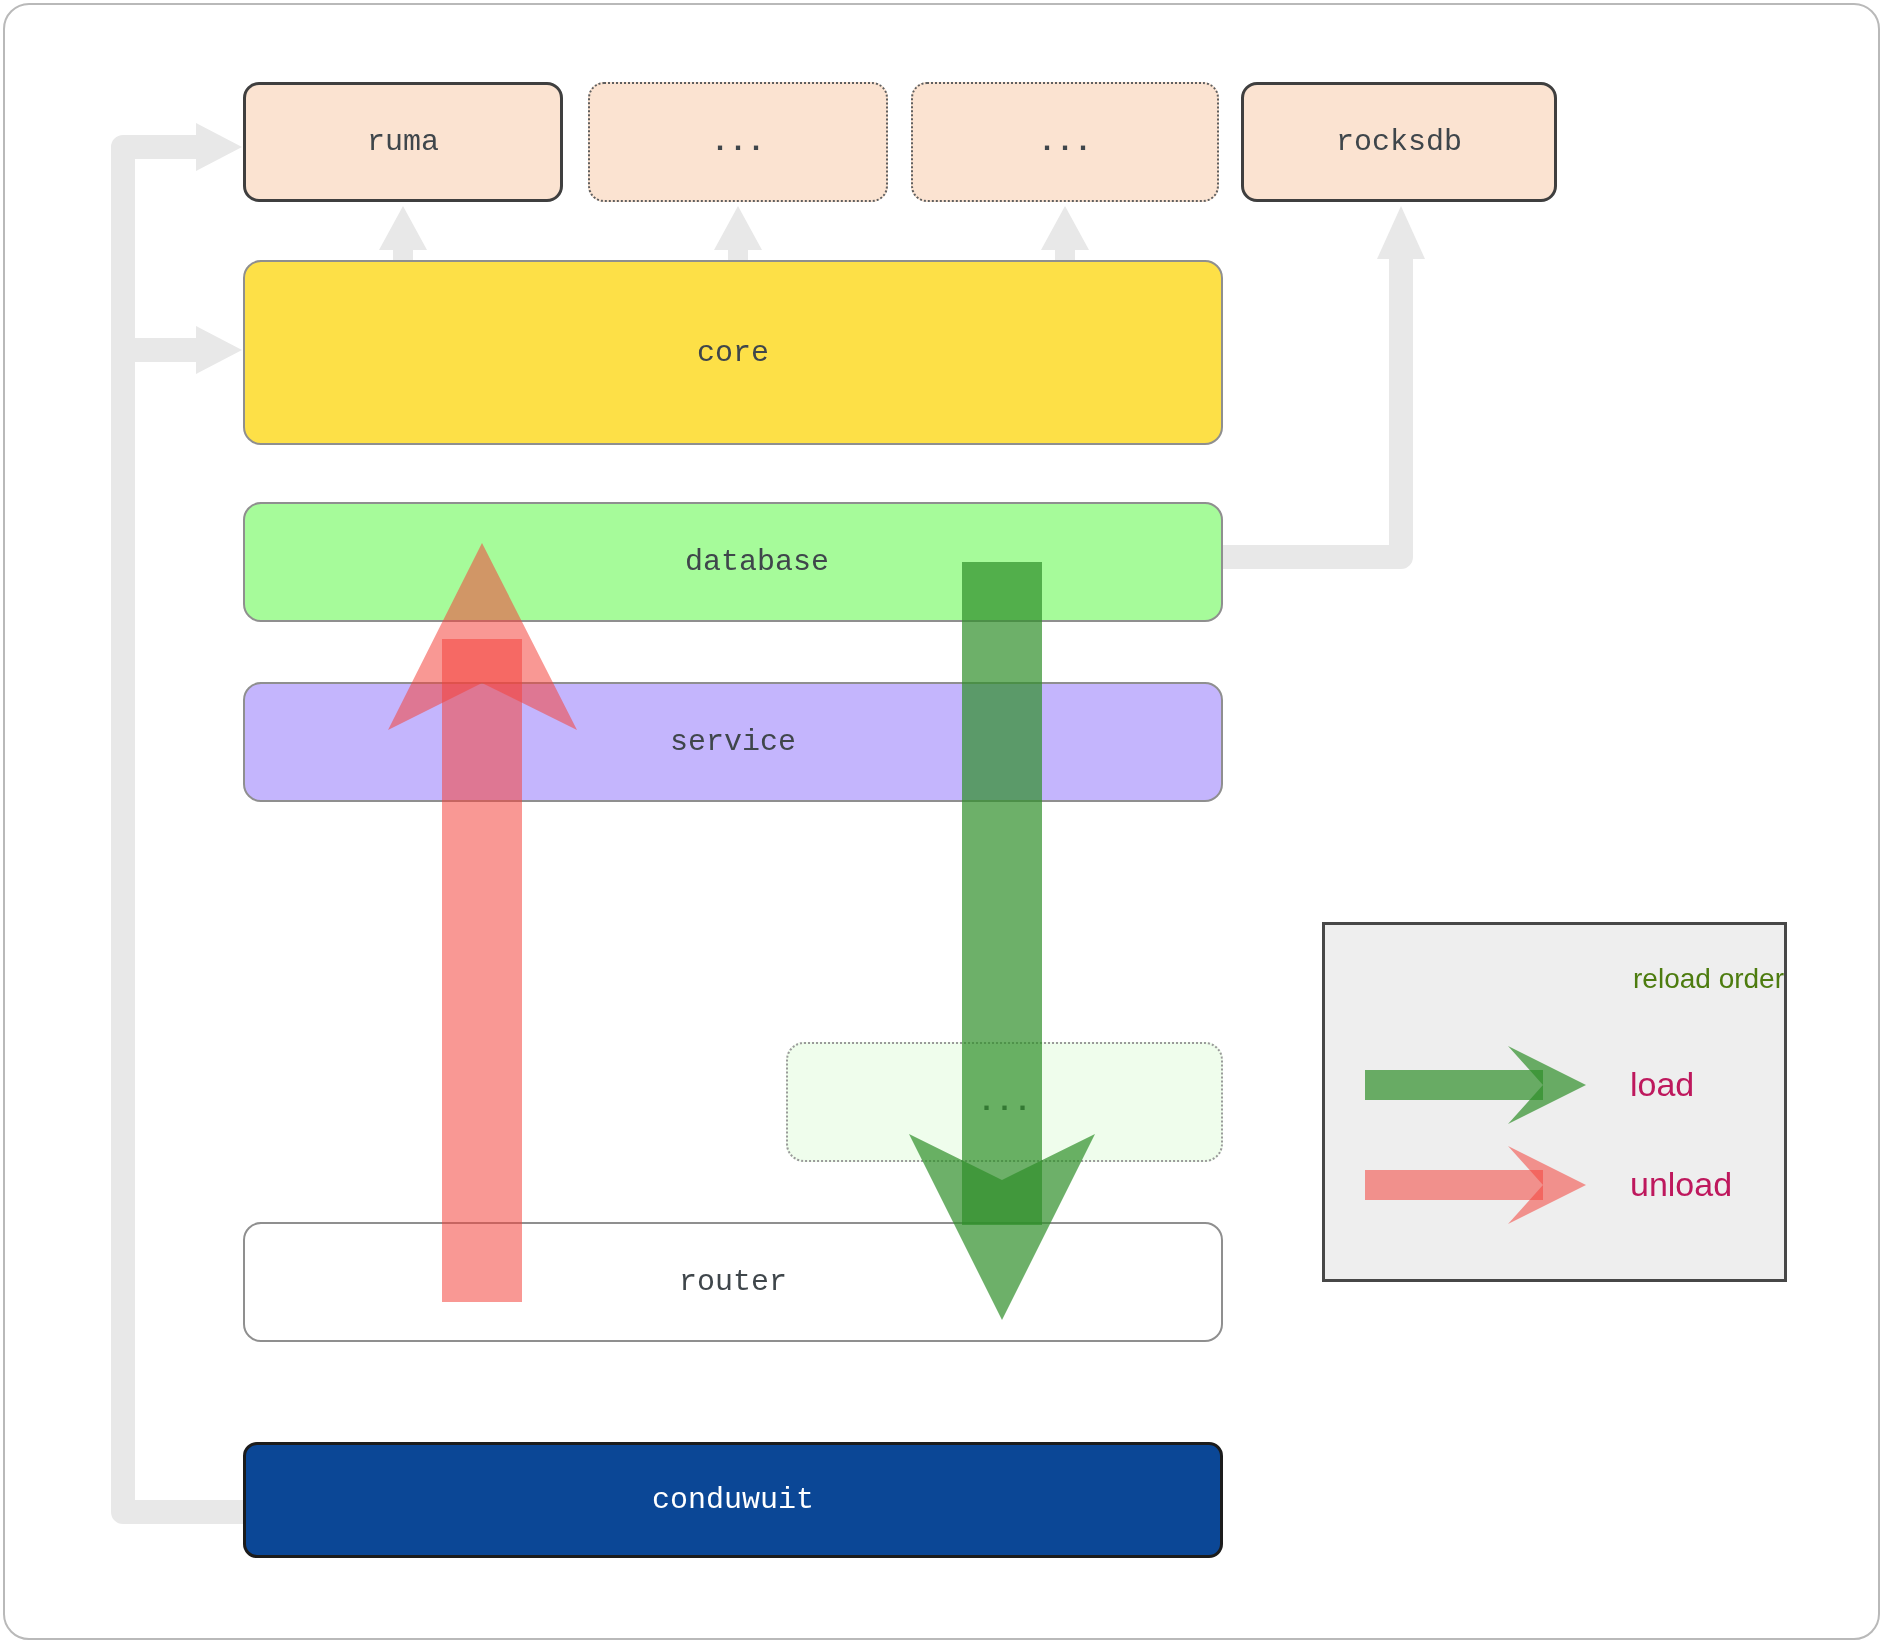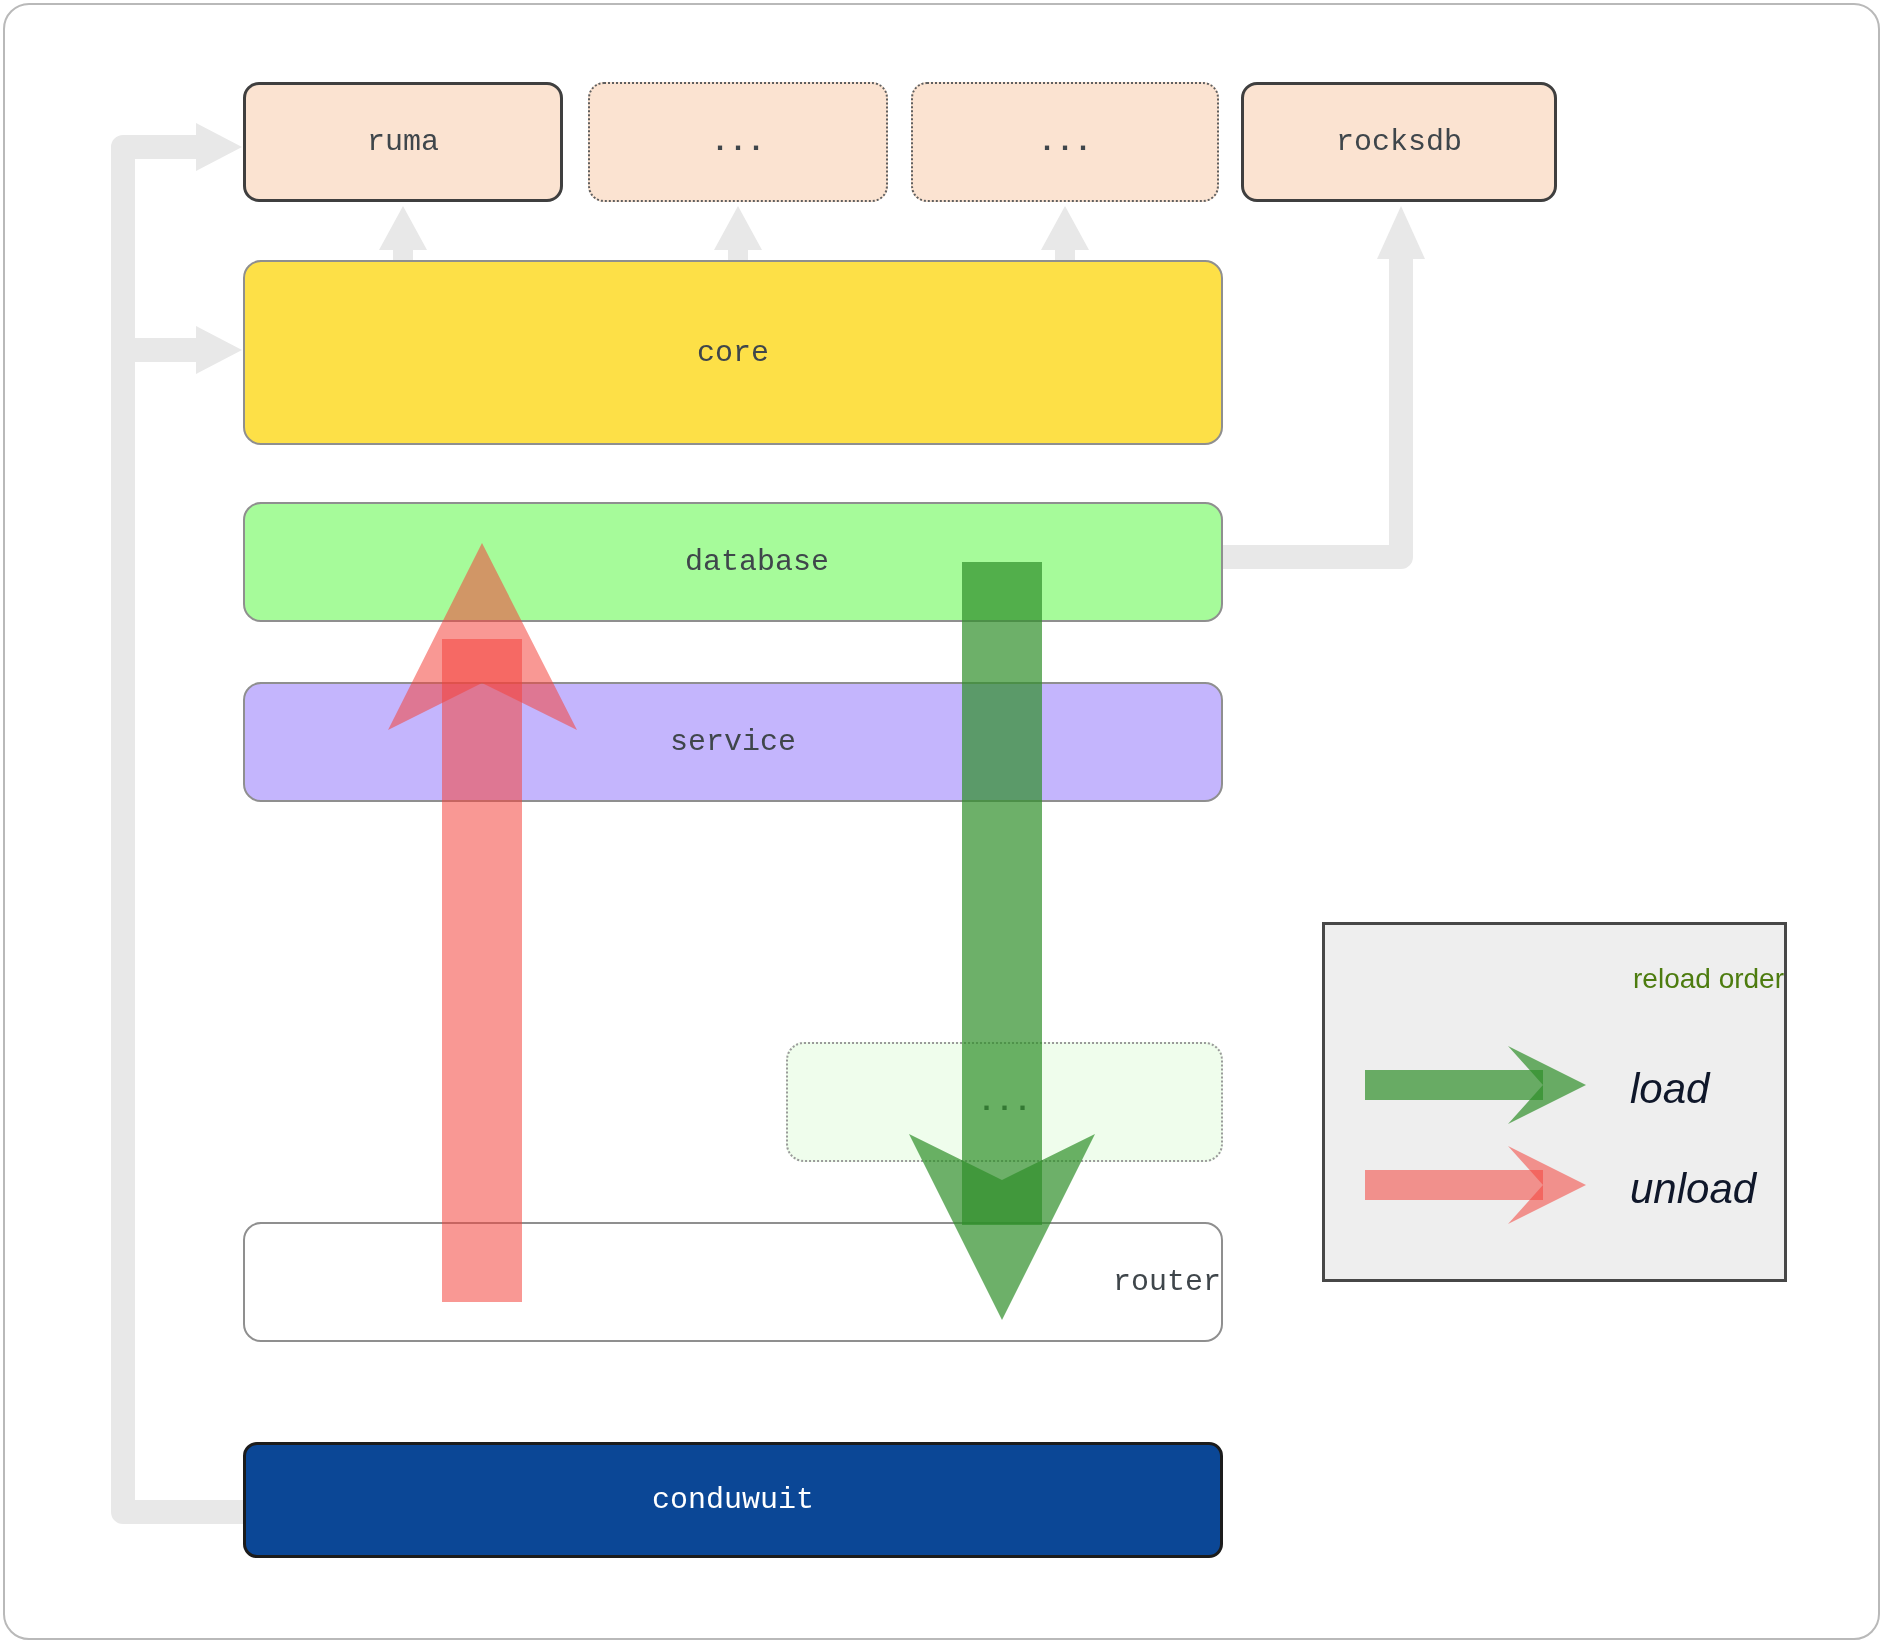--- a/index.html
+++ b/index.html
@@ -30,21 +30,21 @@
   .router{background:#ffffff;border:2px solid #8f8f8f;}
   .conduwuit{background:#0b4796;border:3px solid #1c1c1c;color:#ffffff;border-radius:14px;}
   .legend{
     position:absolute;left:1322px;top:922px;width:465px;height:360px;
     background:#eeeeee;border:3px solid #474747;box-sizing:border-box;
   }
   .legend-title{
     position:absolute;left:0;right:0;top:38px;text-align:right;
     font-size:28px;color:#4d7c0f;
   }
-  .legend-label{position:absolute;font-size:42px;color:#0f172a;font-style:italic;}
+  .legend-label{position:absolute;font-size:34px;color:#be185d;}
   .legend-label.load{left:305px;top:140px;}
   .legend-label.unload{left:305px;top:240px;}
 </style>
 </head>
 <body>
 
 <div class="stage">
   <div class="frame"></div>
 
   <svg class="layer" width="1883" height="1643" viewBox="0 0 1883 1643">
@@ -95,21 +95,21 @@
 
   <div class="node service" style="left:243px;top:682px;width:980px;height:120px;">
     <span>service</span>
   </div>
 
 
   <div class="node dots-bottom" style="left:786px;top:1042px;width:437px;height:120px;">
     <span>...</span>
   </div>
 
-  <div class="node router" style="left:243px;top:1222px;width:980px;height:120px;justify-content:flex-end;">
+  <div class="node router" style="left:243px;top:1222px;width:980px;height:120px;">
     <span>router</span>
   </div>
 
   <div class="node conduwuit" style="left:243px;top:1442px;width:980px;height:116px;">
     <span>conduwuit</span>
   </div>
 
   <svg class="layer" width="1883" height="1643" viewBox="0 0 1883 1643">
 
     <g>

